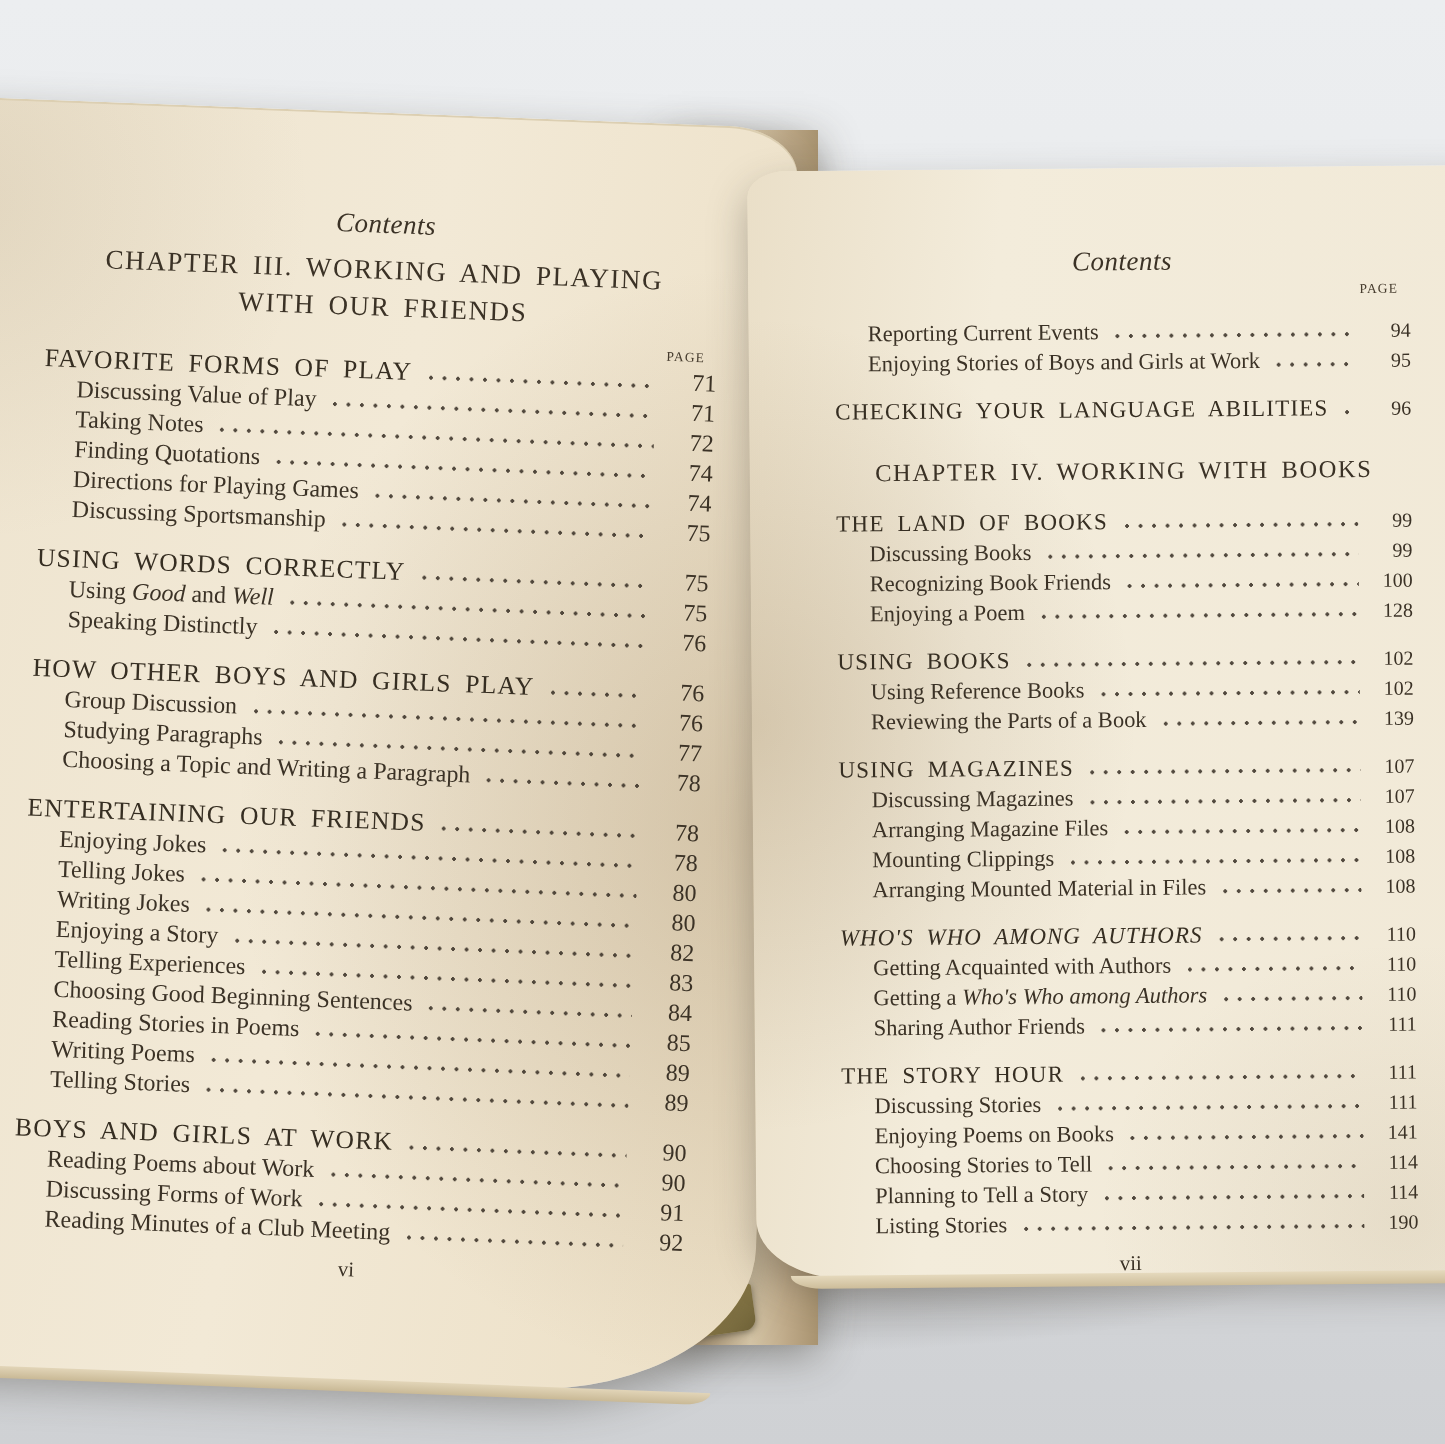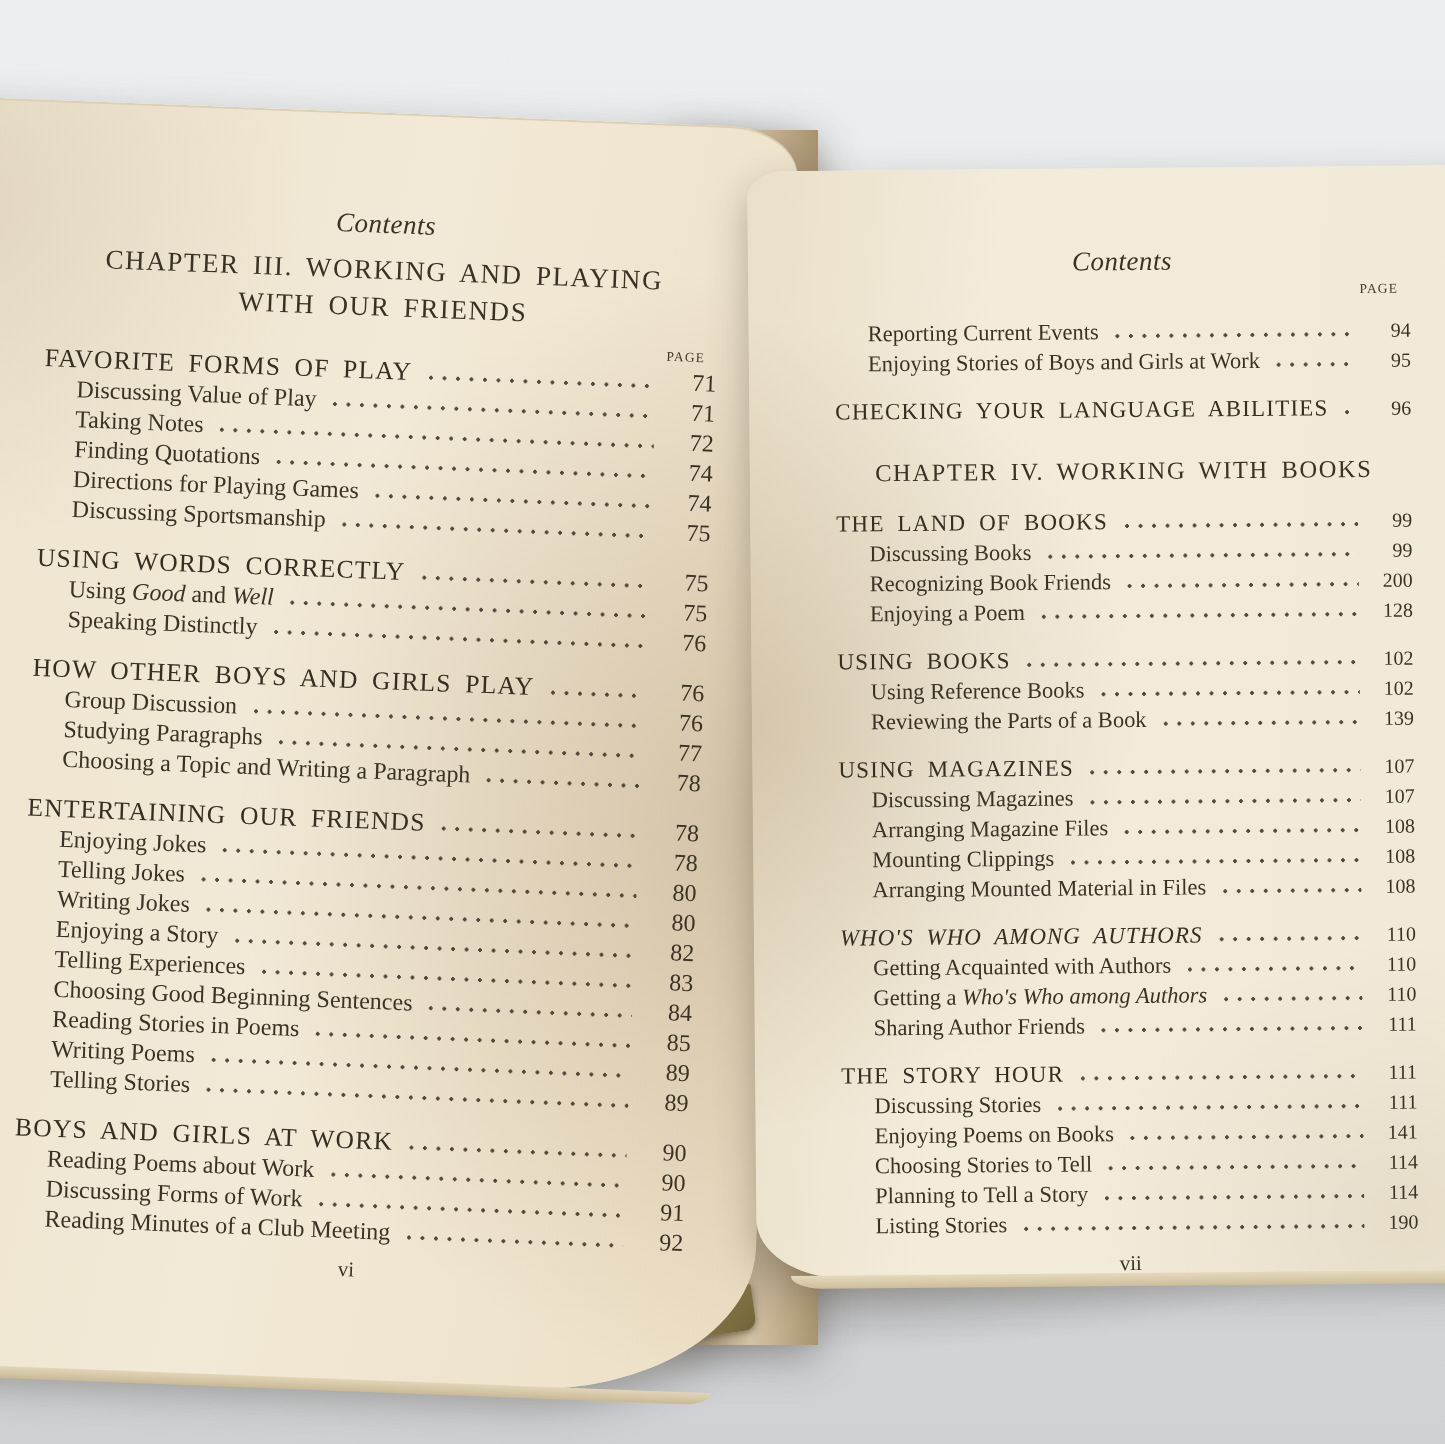--- a/index.html
+++ b/index.html
@@ -281,21 +281,21 @@
             <span class="num">99</span>
           </div>
           <div class="row entry">
             <span class="lbl">Discussing Books</span>
             <span class="dots"></span>
             <span class="num">99</span>
           </div>
           <div class="row entry">
             <span class="lbl">Recognizing Book Friends</span>
             <span class="dots"></span>
-            <span class="num">200</span>
+            <span class="num">100</span>
           </div>
           <div class="row entry">
             <span class="lbl">Enjoying a Poem</span>
             <span class="dots"></span>
             <span class="num">128</span>
           </div>
         </div>
         <div class="sec">
           <div class="row sec-title">
             <span class="lbl">USING BOOKS</span>

